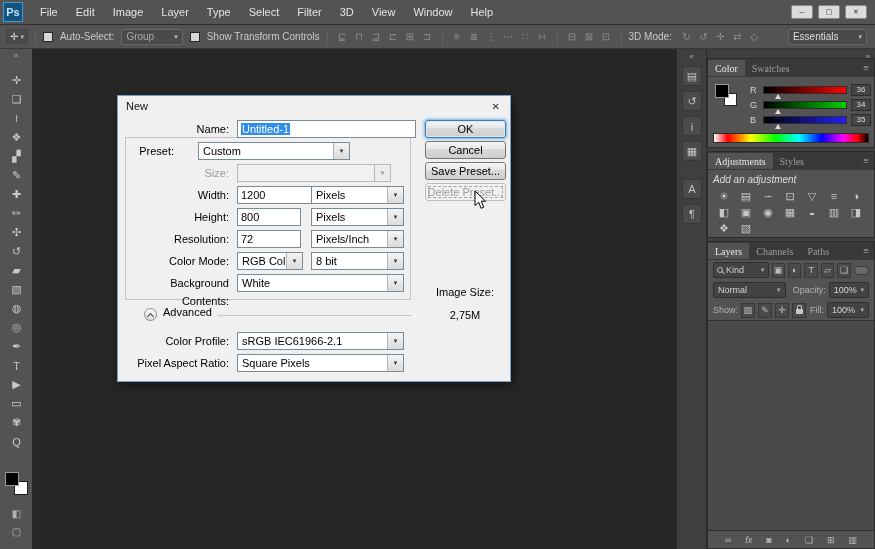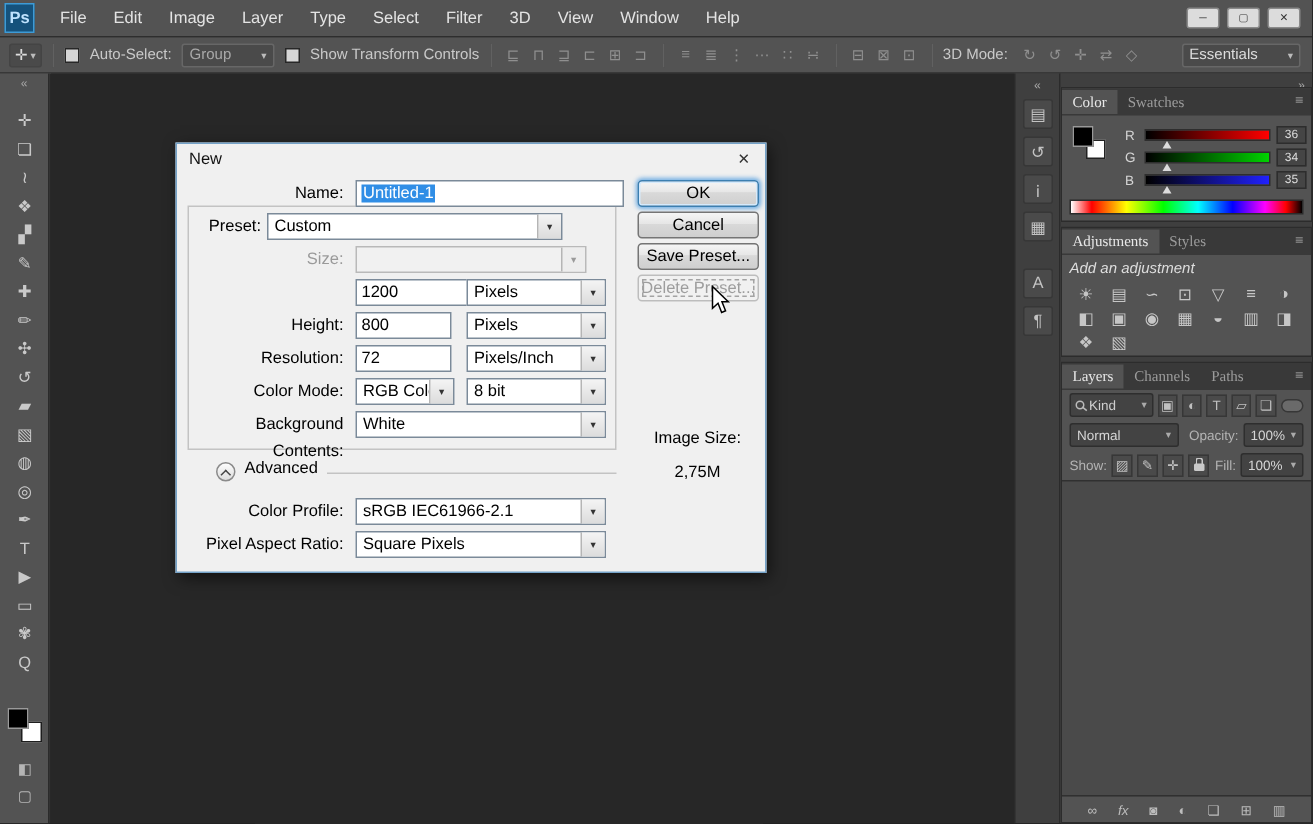--- a/index.html
+++ b/index.html
@@ -456,31 +456,32 @@
     </div>
 
     <div class="groupbox"></div>
 
     <span class="dl" style="left:3px; top:24px">Name:</span>
     <div class="tinput" style="left:119px; top:24px; width:179px">
       <span class="sel-text">Untitled-1</span>
     </div>
 
     <span class="dl" style="left:8px; top:46px; width:52px">Preset:</span>
-    <div class="tselect" style="left:60px; top:46px; width:197px">
+    <div class="tselect" style="left:80px; top:46px; width:152px">
       <span class="txt">Custom</span>
       <span class="arrbox">▾</span>
     </div>
 
     <span class="dl dim" style="left:3px; top:68px">Size:</span>
     <div class="tselect disabled" style="left:119px; top:68px; width:154px">
       <span class="txt"></span>
       <span class="arrbox">▾</span>
     </div>
 
+    <span class="dl" style="left:3px; top:90px">Width:</span>
     <div class="tinput" style="left:119px; top:90px; width:84px">
       <span>1200</span>
     </div>
     <div class="tselect" style="left:193px; top:90px; width:93px">
       <span class="txt">Pixels</span>
       <span class="arrbox">▾</span>
     </div>
 
     <span class="dl" style="left:3px; top:112px">Height:</span>
     <div class="tinput" style="left:119px; top:112px; width:64px">

